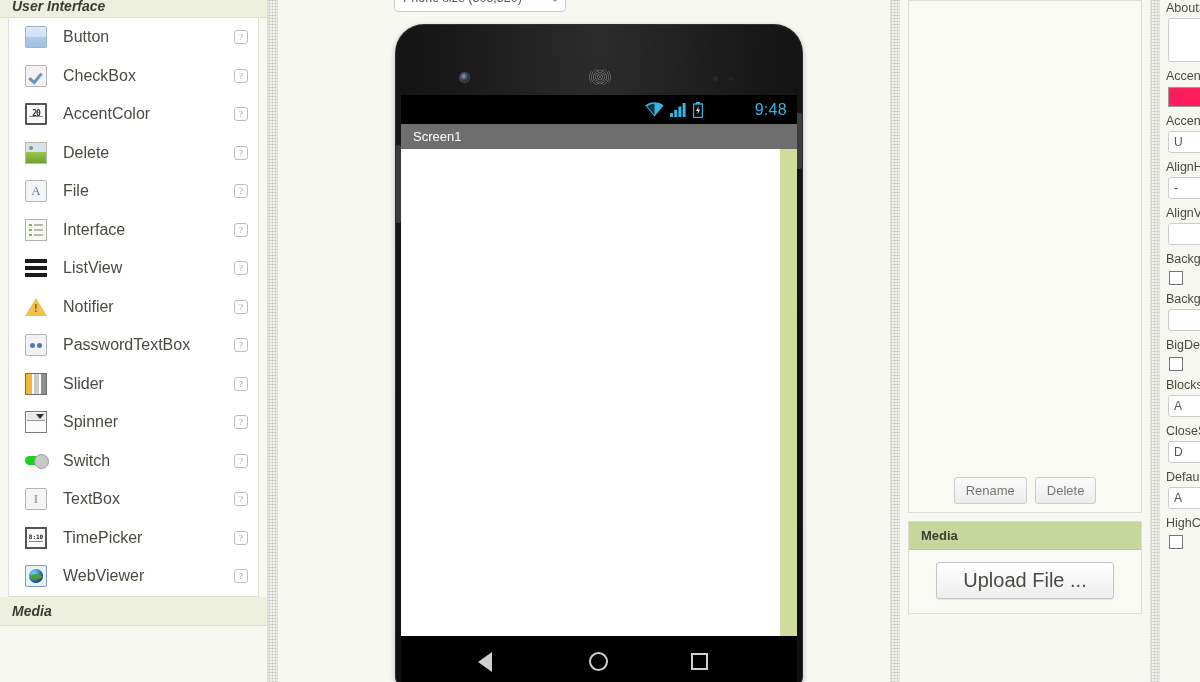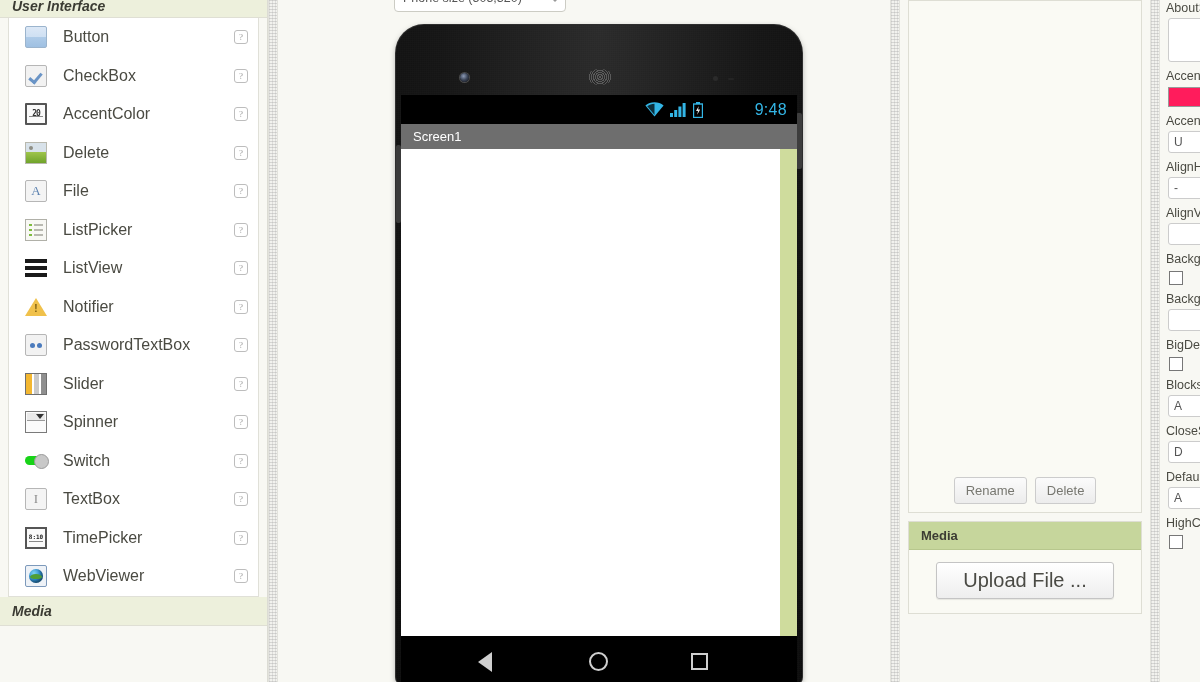--- a/index.html
+++ b/index.html
@@ -350,21 +350,21 @@
           <span class="pal-ico">
             <span class="ic ic-label"></span>
           </span>
           <span class="pal-label">File</span>
           <span class="help">?</span>
         </div>
         <div class="pal-item">
           <span class="pal-ico">
             <span class="ic ic-listpicker"></span>
           </span>
-          <span class="pal-label">ListPicker</span>
+          <span class="pal-label">Interface</span>
           <span class="help">?</span>
         </div>
         <div class="pal-item">
           <span class="pal-ico">
             <span class="ic ic-listview"></span>
           </span>
           <span class="pal-label">ListView</span>
           <span class="help">?</span>
         </div>
         <div class="pal-item">

